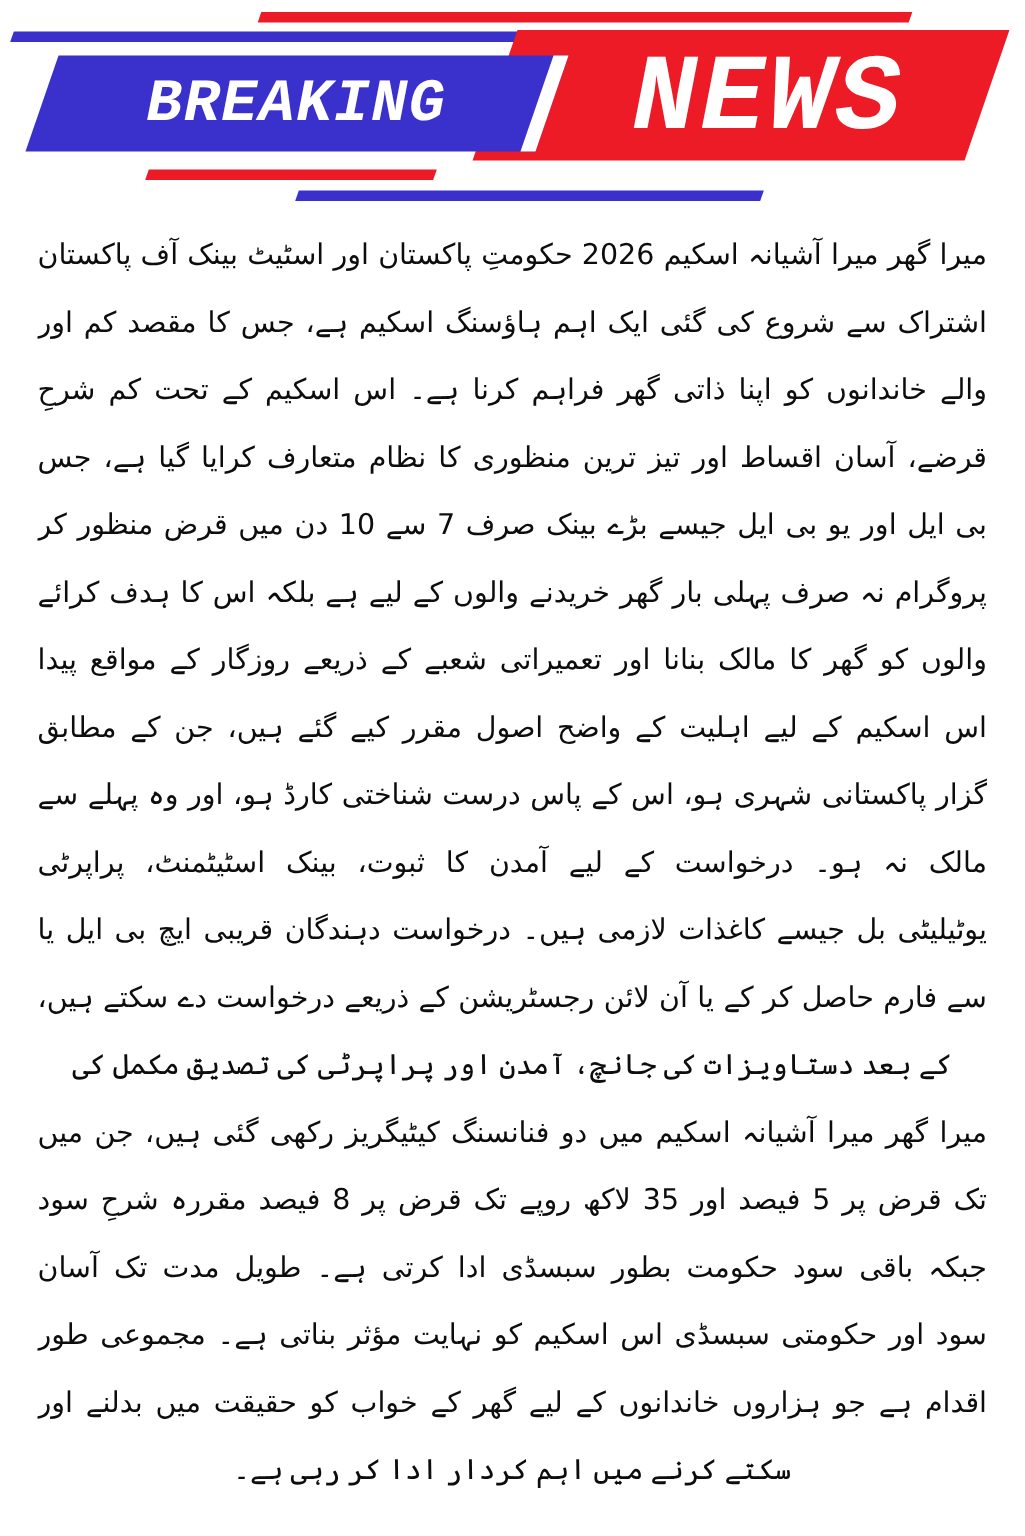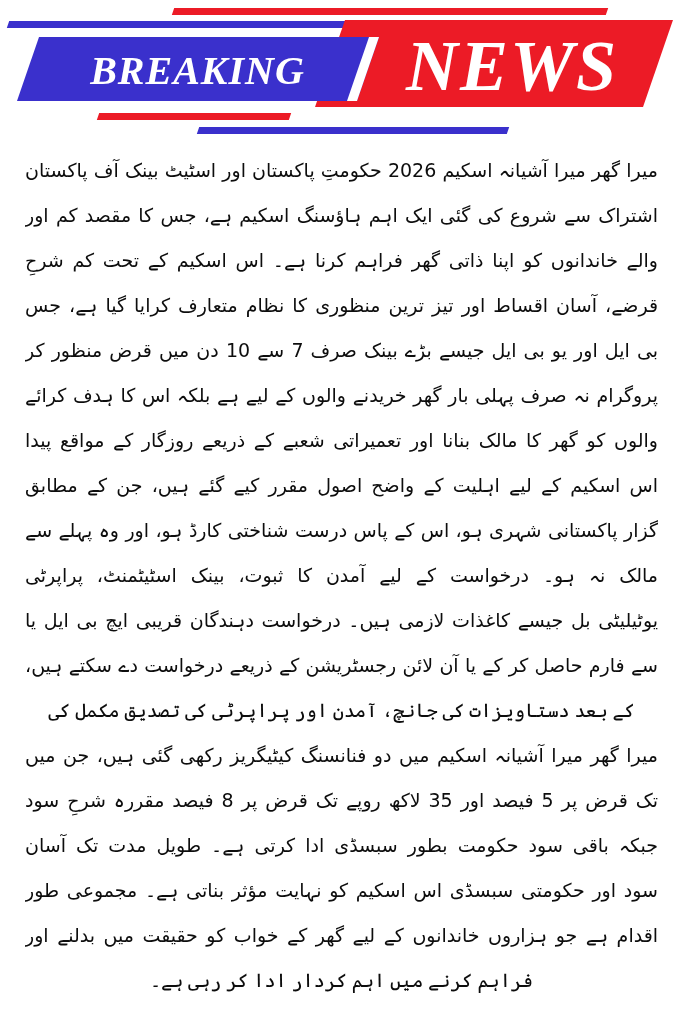--- a/index.html
+++ b/index.html
@@ -32,21 +32,21 @@
                      border-right: 10px solid #ffffff; }
   .line-red-bottom { left: 98px;  top: 113px; width: 192px; height: 7px;  background: #ec1b26; }
   .line-blue-bottom{ left: 198px; top: 127px; width: 310px; height: 7px;  background: #3a30cc; }
 
   .banner-text {
     position: absolute;
     color: #ffffff;
     font-style: oblique;
     font-weight: bold;
     white-space: nowrap;
-    font-family: Liberation Serif, serif;
+    font-family: Liberation Mono, monospace;
   }
   .breaking-text {
     left: 70px; top: 51px;
     width: 255px;
     font-size: 40px;
     line-height: 40px;
     letter-spacing: 1px;
     text-align: center;
   }
   .news-text {
@@ -109,14 +109,14 @@
   <div class="urdu-line">گزار پاکستانی شہری ہو، اس کے پاس درست شناختی کارڈ ہو، اور وہ پہلے سے کسی گھر یا فلیٹ کا</div>
   <div class="urdu-line">مالک نہ ہو۔ درخواست کے لیے آمدن کا ثبوت، بینک اسٹیٹمنٹ، پراپرٹی دستاویزات اور</div>
   <div class="urdu-line">یوٹیلیٹی بل جیسے کاغذات لازمی ہیں۔ درخواست دہندگان قریبی ایچ بی ایل یا یو بی ایل برانچ</div>
   <div class="urdu-line">سے فارم حاصل کر کے یا آن لائن رجسٹریشن کے ذریعے درخواست دے سکتے ہیں، جس</div>
   <div class="urdu-line center">کے بعد دستاویزات کی جانچ، آمدن اور پراپرٹی کی تصدیق مکمل کی جاتی ہے۔</div>
   <div class="urdu-line">میرا گھر میرا آشیانہ اسکیم میں دو فنانسنگ کیٹیگریز رکھی گئی ہیں، جن میں 20 لاکھ روپے</div>
   <div class="urdu-line">تک قرض پر 5 فیصد اور 35 لاکھ روپے تک قرض پر 8 فیصد مقررہ شرحِ سود لاگو ہوتی ہے،</div>
   <div class="urdu-line">جبکہ باقی سود حکومت بطور سبسڈی ادا کرتی ہے۔ طویل مدت تک آسان اقساط، مقررہ شرحِ</div>
   <div class="urdu-line">سود اور حکومتی سبسڈی اس اسکیم کو نہایت مؤثر بناتی ہے۔ مجموعی طور پر یہ اسکیم ایک قومی</div>
   <div class="urdu-line">اقدام ہے جو ہزاروں خاندانوں کے لیے گھر کے خواب کو حقیقت میں بدلنے اور مالی استحکام</div>
-  <div class="urdu-line center">فراہم کرنے میں اہم کردار ادا کر رہی ہے۔</div>
+  <div class="urdu-line center">سکتے کرنے میں اہم کردار ادا کر رہی ہے۔</div>
 </div>
 
 </body></html>

